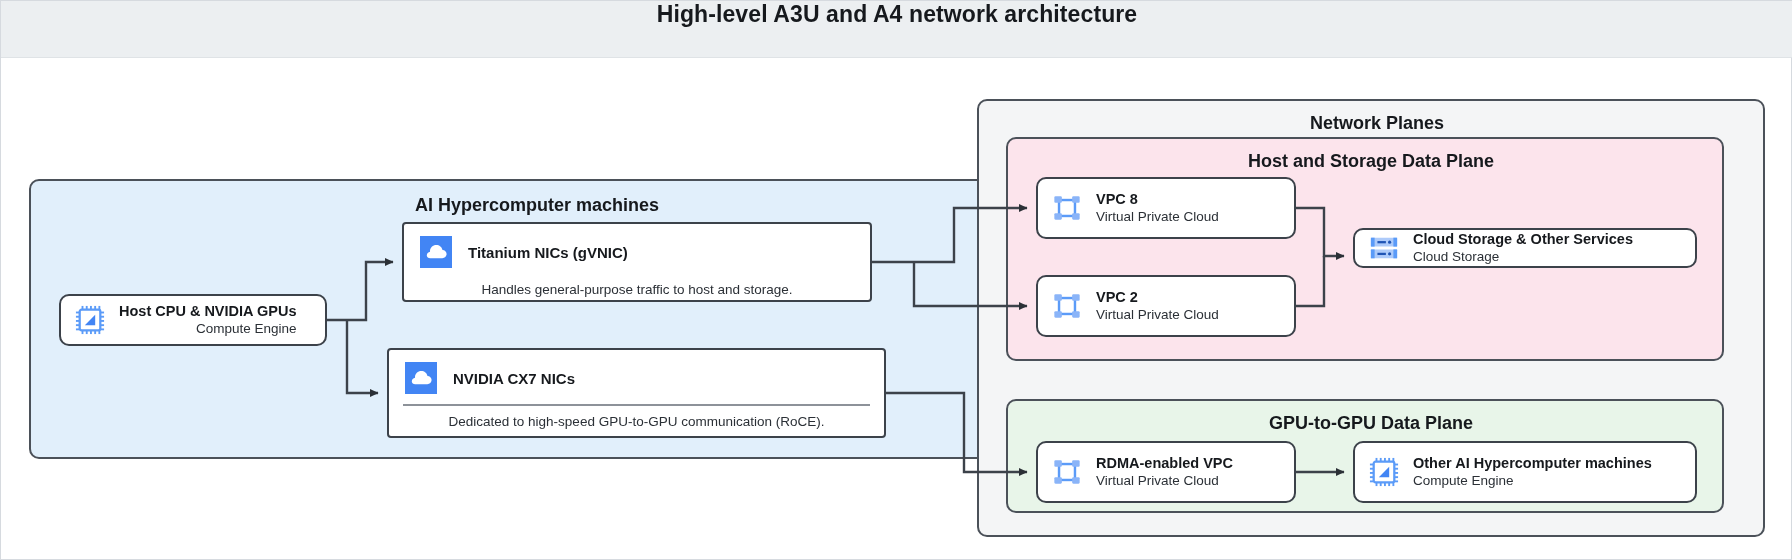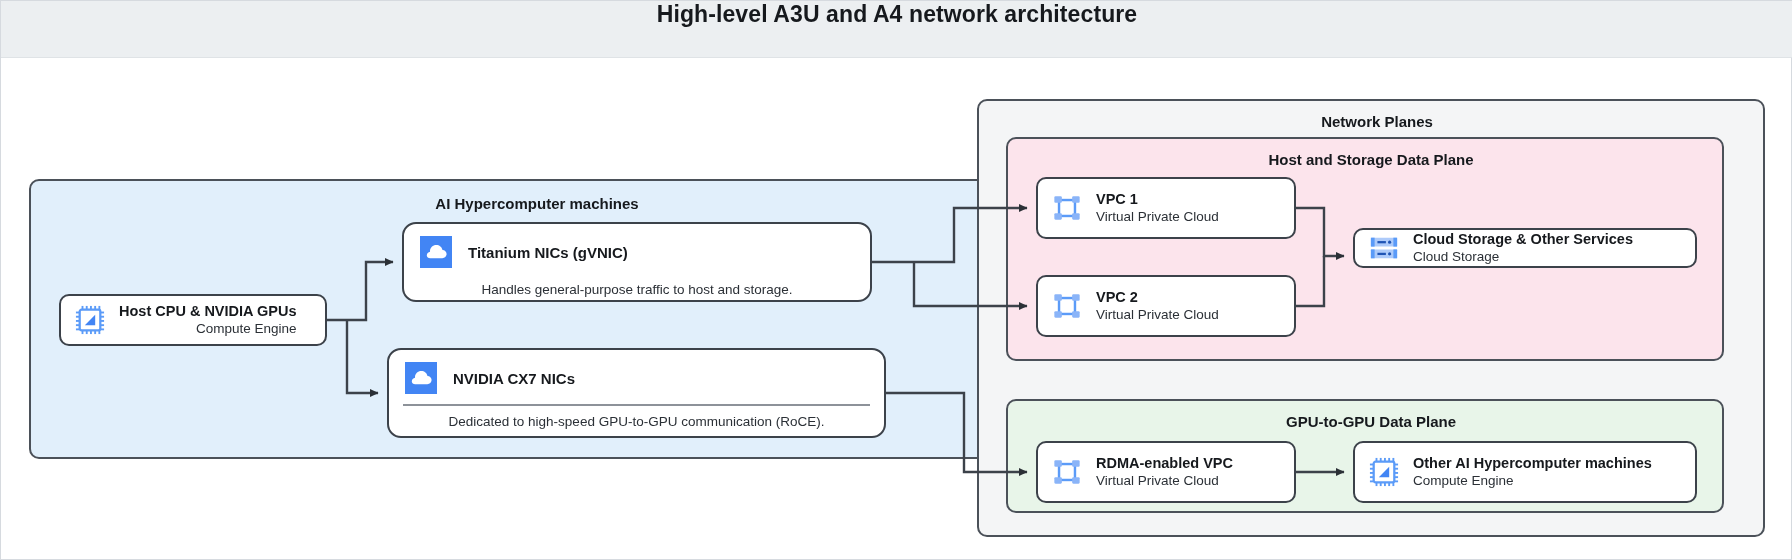--- a/index.html
+++ b/index.html
@@ -39,21 +39,21 @@
   .panel {
     position: absolute;
     box-sizing: border-box;
     border: 2px solid #4b5159;
     border-radius: 10px;
   }
   .panel-title {
     position: absolute;
     left: 12px; right: 0;
     text-align: center;
-    font-size: 15px;
+    font-size: 18px;
     font-weight: bold;
     color: #16191d;
   }
   #panel-machines {
     left: 28px; top: 178px;
     width: 1004px; height: 280px;
     background: #e1effb;
   }
   #panel-machines .panel-title { top: 14px; }
 
@@ -98,21 +98,21 @@
   .card-text { display: flex; flex-direction: column; justify-content: center; line-height: 1.22; }
   .card-title { font-size: 14.5px; font-weight: bold; color: #16191d; white-space: nowrap; }
   .card-sub { font-size: 13.5px; font-weight: normal; color: #2b3036; white-space: nowrap; }
 
   
   .card-wide {
     position: absolute;
     box-sizing: border-box;
     background: #ffffff;
     border: 2px solid #3c424a;
-    border-radius: 14px;
+    border-radius: 4px;
     display: flex;
     flex-direction: column;
   }
   .card-wide-head {
     display: flex; align-items: center;
     padding: 12px 16px 10px 16px;
   }
   .card-wide-head .card-icon { width: 32px; height: 32px; margin-right: 16px; }
   .card-wide-title { font-size: 15px; font-weight: bold; color: #16191d; }
   .card-wide-rule { height: 2px; background: #8d9299; margin: 0 14px; }
@@ -254,21 +254,21 @@
     <svg class="card-icon" viewBox="0 0 32 32" xmlns="http://www.w3.org/2000/svg">
       <rect x="7.5" y="7.5" width="17" height="17" fill="none" stroke="#5b9bf8" stroke-width="2.6"></rect>
       <g fill="#8ab4f8">
         <rect x="2.5" y="3.5" width="8" height="7" rx="1.2"></rect>
         <rect x="21.5" y="3.5" width="8" height="7" rx="1.2"></rect>
         <rect x="2.5" y="21.5" width="8" height="7" rx="1.2"></rect>
         <rect x="21.5" y="21.5" width="8" height="7" rx="1.2"></rect>
       </g>
     </svg>
     <div class="card-text">
-      <span class="card-title">VPC 1</span>
+      <span class="card-title">VPC 8</span>
       <span class="card-sub">Virtual Private Cloud</span>
     </div>
   </div>
 
   <div class="card" id="card-vpc2">
     <svg class="card-icon" viewBox="0 0 32 32" xmlns="http://www.w3.org/2000/svg">
       <rect x="7.5" y="7.5" width="17" height="17" fill="none" stroke="#5b9bf8" stroke-width="2.6"></rect>
       <g fill="#8ab4f8">
         <rect x="2.5" y="3.5" width="8" height="7" rx="1.2"></rect>
         <rect x="21.5" y="3.5" width="8" height="7" rx="1.2"></rect>

